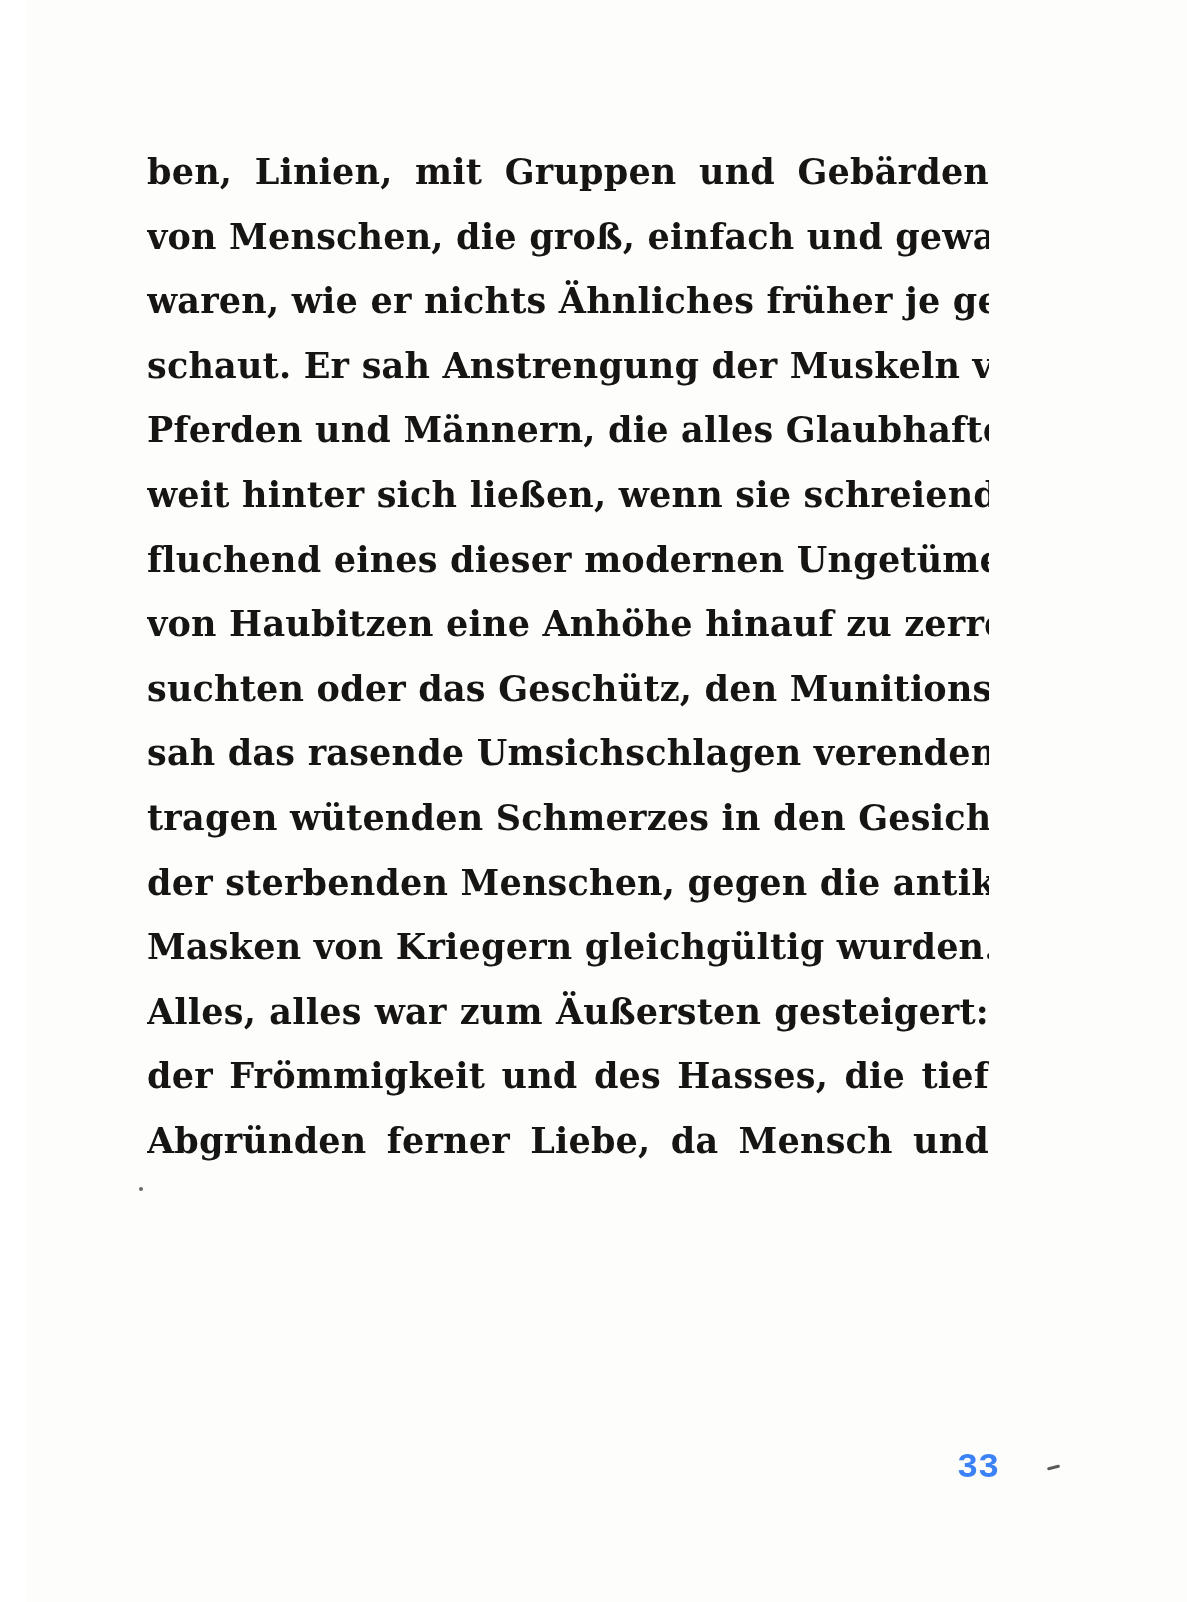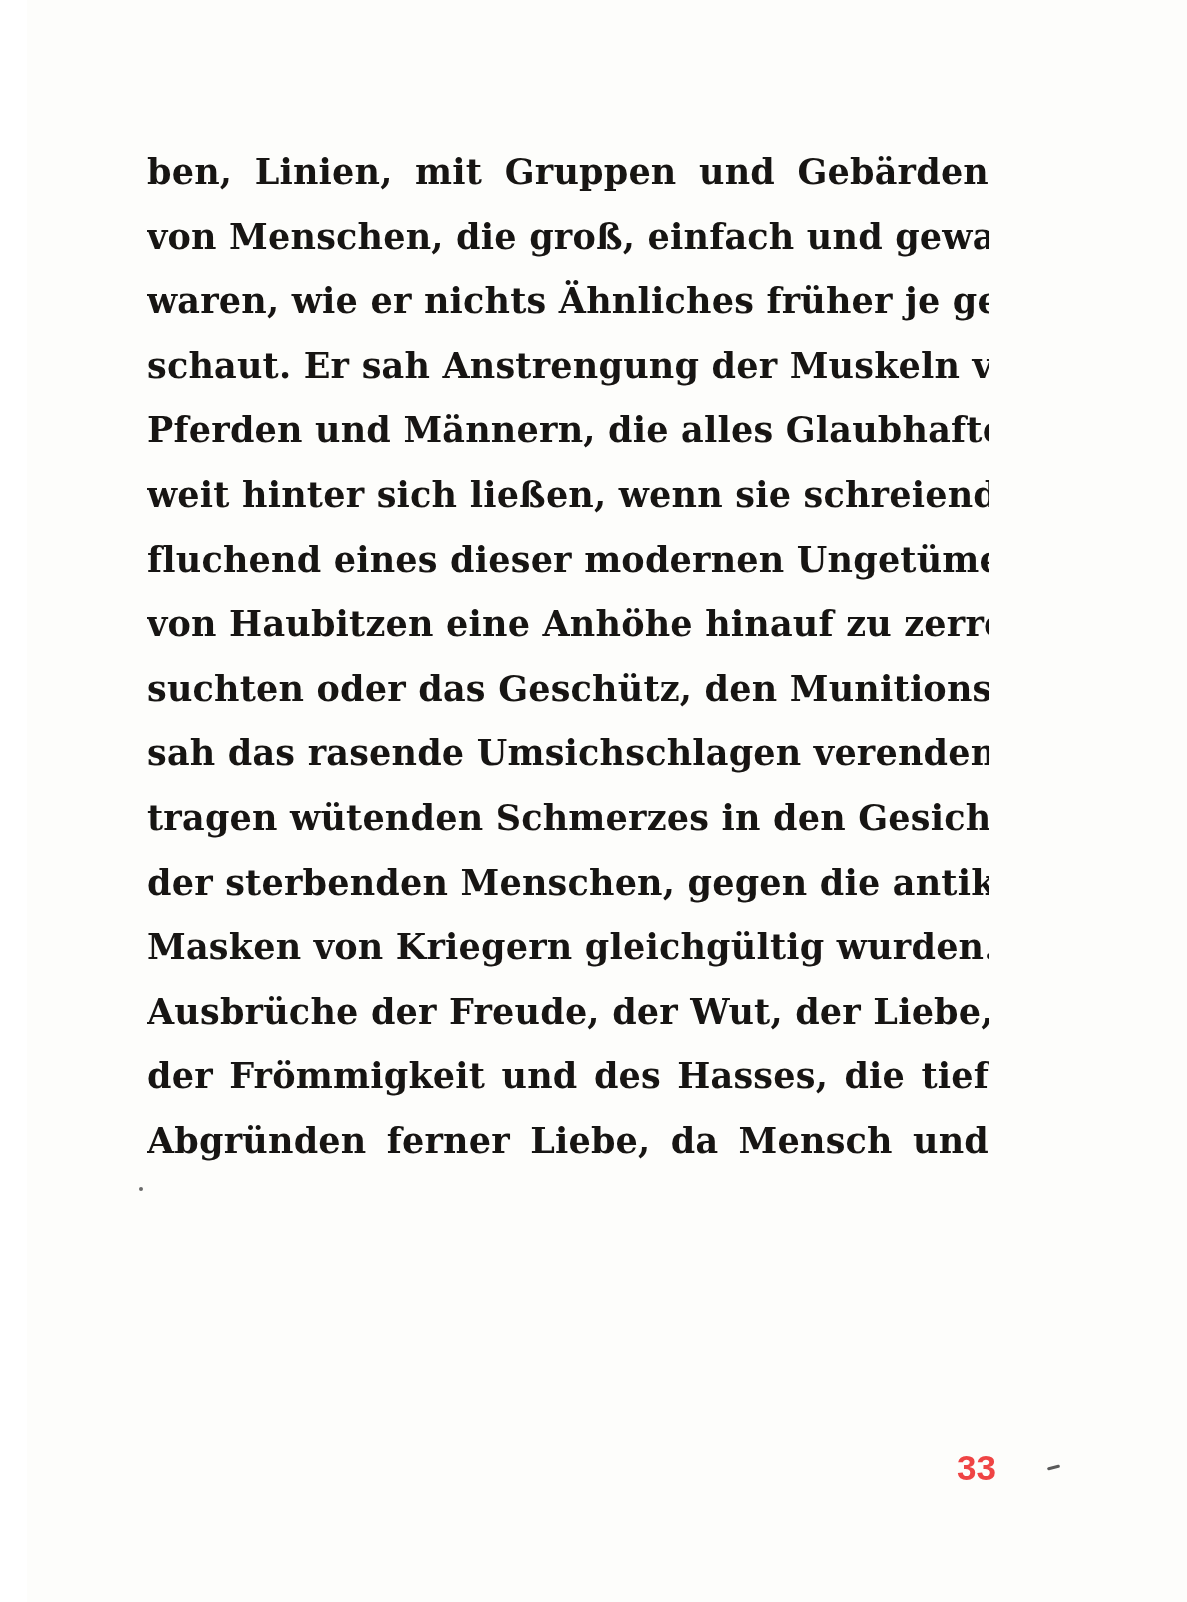--- a/index.html
+++ b/index.html
@@ -31,24 +31,24 @@
     text-align: justify;
     text-align-last: justify;
     -moz-text-align-last: justify;
     white-space: nowrap;
     overflow: hidden;
   }
   .page-number {
     position: absolute;
     left: 930px;
     top: 1448px;
-    font-family: Liberation Sans, sans-serif;
+    font-family: Liberation Mono, monospace;
     font-weight: bold;
     font-size: 35px;
-    color: #ef4444;
+    color: #3b82f6;
   }
   .artifact-tick {
     position: absolute;
     left: 1020px;
     top: 1466px;
     width: 13px;
     height: 3px;
     background: #5a5a5a;
     border-radius: 2px;
     transform: rotate(-14deg);
@@ -74,21 +74,21 @@
     <div class="line">schaut. Er sah Anstrengung der Muskeln von</div>
     <div class="line">Pferden und Männern, die alles Glaubhafte</div>
     <div class="line">weit hinter sich ließen, wenn sie schreiend und</div>
     <div class="line">fluchend eines dieser modernen Ungetüme</div>
     <div class="line">von Haubitzen eine Anhöhe hinauf zu zerren</div>
     <div class="line">suchten oder das Geschütz, den Munitions-</div>
     <div class="line">sah das rasende Umsichschlagen verendender</div>
     <div class="line">tragen wütenden Schmerzes in den Gesichtern</div>
     <div class="line">der sterbenden Menschen, gegen die antike</div>
     <div class="line">Masken von Kriegern gleichgültig wurden.</div>
-    <div class="line">Ausbrüche der Freude, der Wut, der Liebe,</div>
+    <div class="line">Alles, alles war zum Äußersten gesteigert:</div>
     <div class="line">der Frömmigkeit und des Hasses, die tief</div>
     <div class="line">Abgründen ferner Liebe, da Mensch und</div>
   </div>
 
   <div class="page-number">33</div>
 
   <div class="artifact-tick"></div>
   <div class="artifact-dot"></div>
 </div>
 

